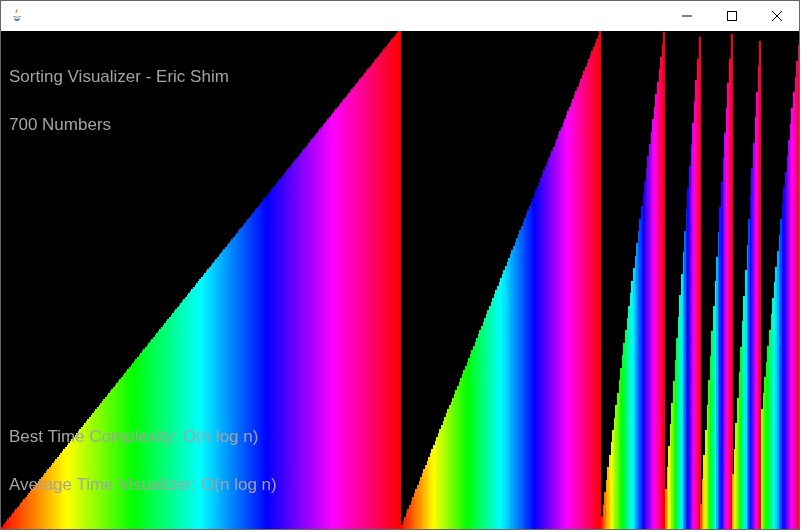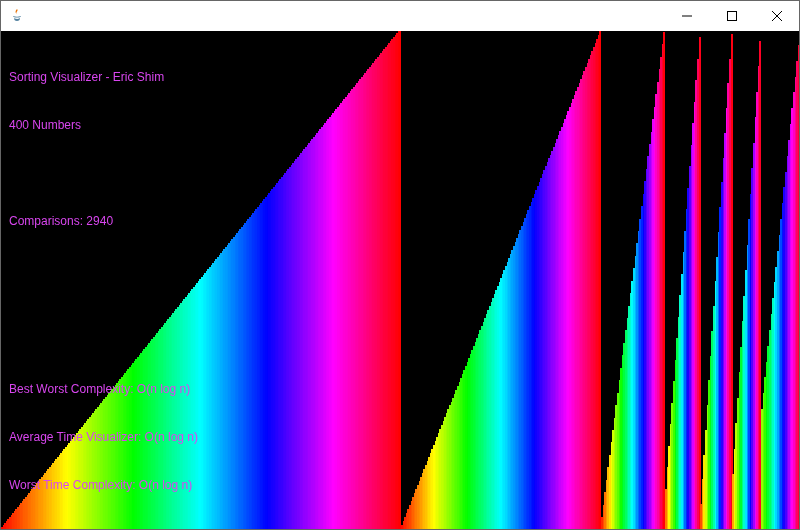--- a/index.html
+++ b/index.html
@@ -57,23 +57,23 @@
     position: absolute;
     top: 30px;
     left: 0;
     right: 0;
     bottom: 0;
     background: #000;
     overflow: hidden;
   }
   .overlay-text {
     position: absolute;
-    color: #d946ef;
+    color: #a3a3a3;
     font-family: Arial, Helvetica, sans-serif;
-    font-size: 12px;
+    font-size: 17px;
     line-height: 16px;
     text-shadow: none;
     white-space: pre;
   }
   .overlay-top { top: 6px; left: 8px; }
   .overlay-bottom { bottom: 4px; left: 8px; }
   .bars-wrap {
     position: absolute;
     left: 0;
     right: 0;
@@ -616,24 +616,22 @@
         <div class="bar" style="left: 788.8px; width: 2.1px; height: 405px; background: rgb(221, 0, 255);"></div>
         <div class="bar" style="left: 790.4px; width: 2.1px; height: 420.833px; background: rgb(255, 0, 242);"></div>
         <div class="bar" style="left: 792px; width: 2.1px; height: 436.667px; background: rgb(255, 0, 196);"></div>
         <div class="bar" style="left: 793.6px; width: 2.1px; height: 452.5px; background: rgb(255, 0, 145);"></div>
         <div class="bar" style="left: 795.2px; width: 2.1px; height: 468.333px; background: rgb(255, 0, 98);"></div>
         <div class="bar" style="left: 796.8px; width: 2.1px; height: 484.167px; background: rgb(255, 0, 47);"></div>
       </div>
 
     <div class="overlay-text overlay-top">
       <div>Sorting Visualizer - Eric Shim</div>
-      <div>400 Numbers</div>
+      <div>700 Numbers</div>
       <div style="height:16px"></div>
-      <div>Comparisons: 2940</div>
     </div>
 
     <div class="overlay-text overlay-bottom">
-      <div>Best Worst Complexity: O(n log n)</div>
+      <div>Best Time Complexity: O(n log n)</div>
       <div>Average Time Visualizer: O(n log n)</div>
-      <div>Worst Time Complexity: O(n log n)</div>
     </div>
   </div>
 </div>
 
 </body></html>

